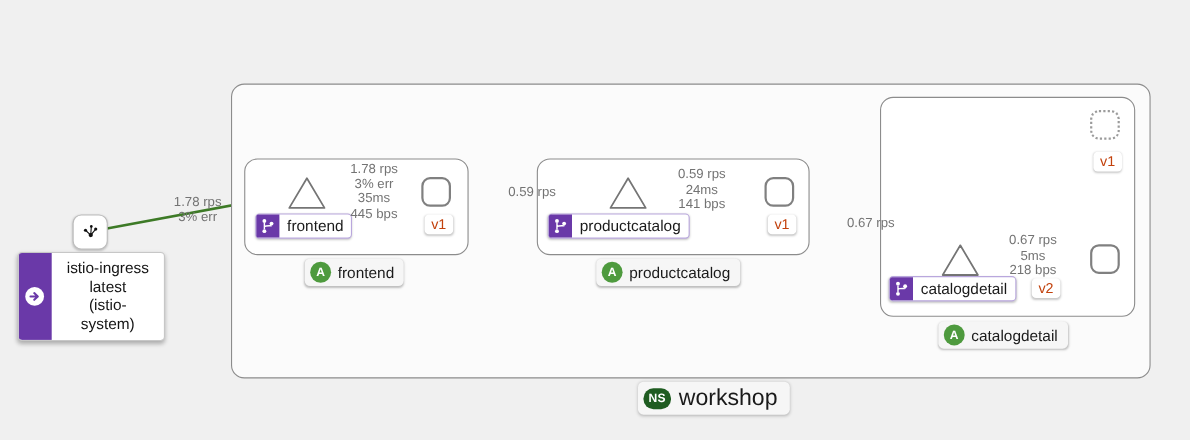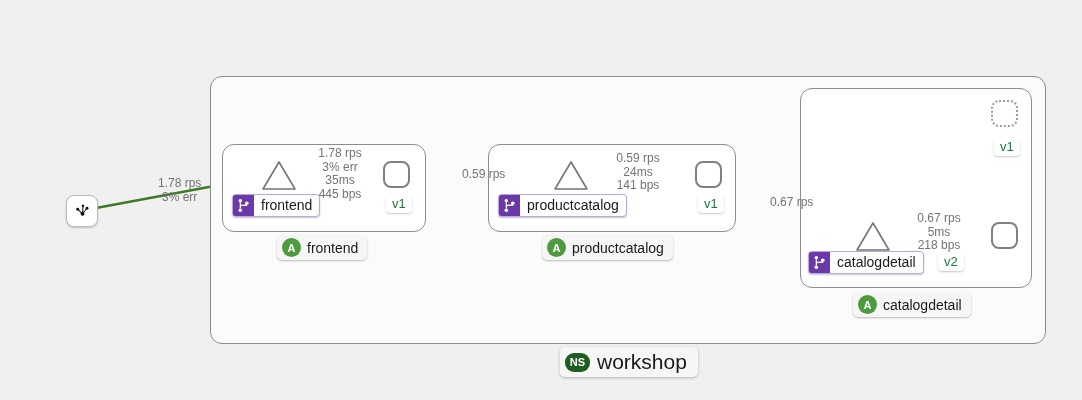--- a/index.html
+++ b/index.html
@@ -37,21 +37,21 @@
   }
   .wl-square.idle{border-style:dotted;border-width:2px;border-color:#9b9b9b;}
 
   
   .node-label{
     position:absolute;
     background:#ffffff;
     border-radius:4px;
     padding:1px 6px;
     font-size:13px;
-    color:#15803d;
+    color:#c2410c;
     white-space:nowrap;
     box-shadow:0 1px 2px rgba(0,0,0,.22);
     line-height:16px;
   }
   .svc-label{
     position:absolute;
     display:flex;align-items:stretch;
     border:1px solid #b9a7dd;
     border-radius:4px;
     background:#ffffff;
@@ -180,20 +180,33 @@
   <div class="ingress-icon" style="left:66px;top:195px;">
     <svg width="17" height="17" viewBox="0 0 20 20">
       <circle cx="10" cy="12.6" r="2.3" fill="#111"></circle>
       <circle cx="4.4" cy="7.4" r="1.7" fill="#111"></circle>
       <circle cx="15.3" cy="6.2" r="1.7" fill="#111"></circle>
       <circle cx="10.6" cy="3.3" r="1.4" fill="#111"></circle>
       <path d="M10,12.6 L4.4,7.4 M10,12.6 L15.3,6.2 M10,12.6 L10.6,3.3" stroke="#111" stroke-width="1.2"></path>
     </svg>
   </div>
 
+  <div class="ingress-card" style="left:16px;top:229px;width:132px;">
+    <div class="side">
+      <svg width="19" height="19" viewBox="0 0 20 20">
+        <circle cx="10" cy="10" r="9" fill="#ffffff"></circle>
+        <path d="M6,10 L12.5,10 M9.6,6.8 L13,10 L9.6,13.2" stroke="#6a39a8" stroke-width="2" fill="none" stroke-linecap="round" stroke-linejoin="round"></path>
+      </svg>
+    </div>
+    <div class="body">
+      <div>istio-ingress</div>
+      <div>latest</div>
+      <div>(istio-system)</div>
+    </div>
+  </div>
 
   <div class="tri-wrap" style="left:261px;top:160px;">
     <svg class="tri-svg" width="36" height="31" viewBox="0 0 36 31">
       <path d="M18,2 L34,29 L2,29 Z" fill="#ffffff" stroke="#757575" stroke-width="1.6" stroke-linejoin="round"></path>
     </svg>
   </div>
 
   <div class="node" style="left:383px;top:161px;">
     <div class="wl-square"></div>
   </div>
@@ -270,21 +283,21 @@
       </svg>
     </div>
     <div class="txt">catalogdetail</div>
   </div>
 
   <div class="app-label" style="left:853px;top:292px;">
     <div class="circle">A</div>
     <div class="txt">catalogdetail</div>
   </div>
 
-  <div class="ns-label" style="left:560px;top:347px;">
+  <div class="ns-label" style="left:580px;top:347px;">
     <div class="pill">NS</div>
     <div class="txt">workshop</div>
   </div>
 
   <div class="edge-label" style="left:158px;top:177px;">
     <div>1.78 rps</div>
     <div>3% err</div>
   </div>
 
   <div class="edge-label" style="left:295px;top:147px;width:90px;">

